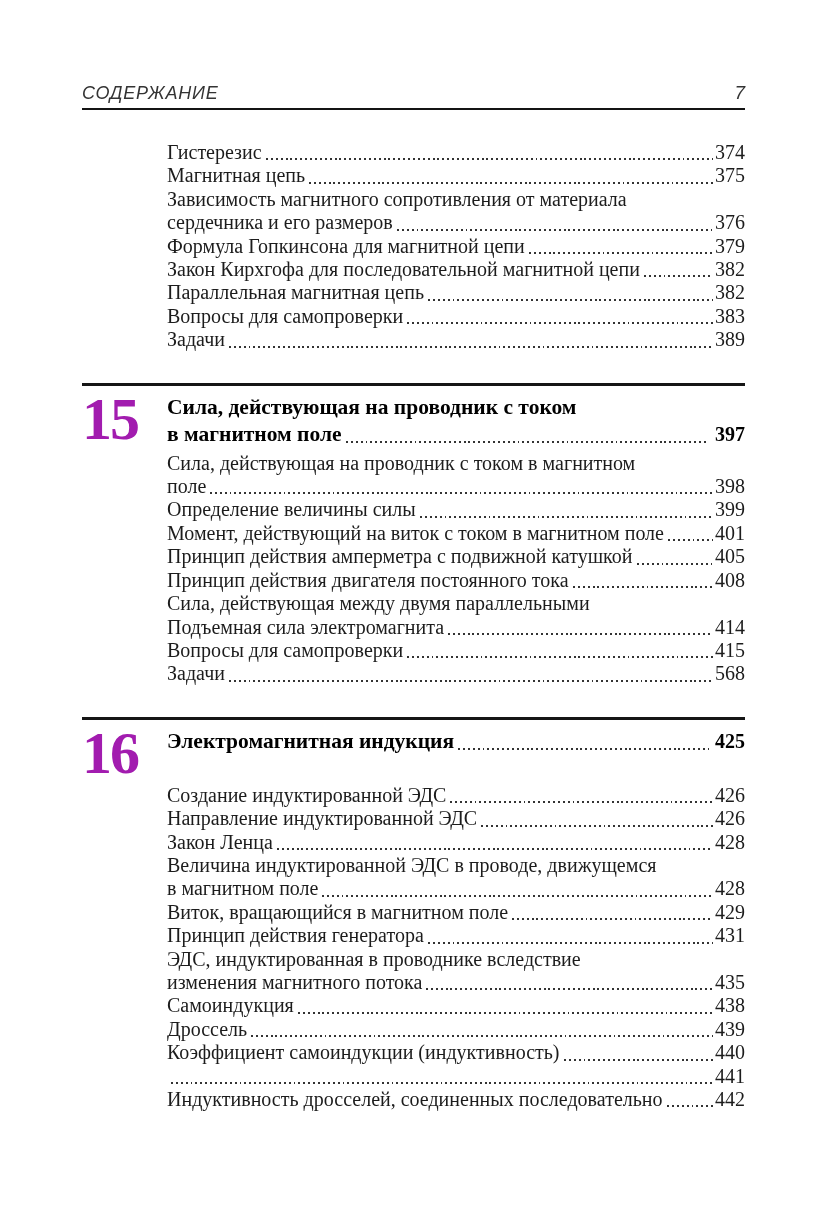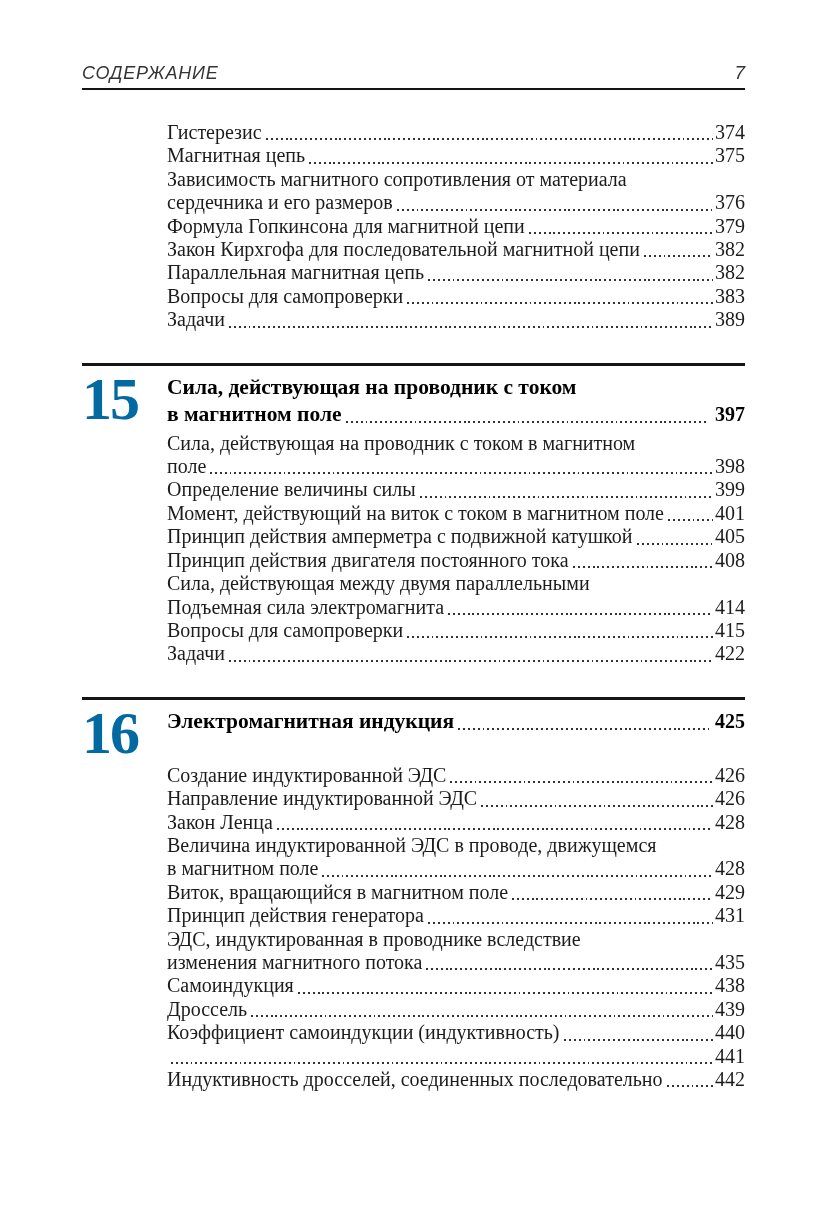--- a/index.html
+++ b/index.html
@@ -10,21 +10,21 @@
     background: #ffffff;
     overflow: hidden;
     font-family: "Liberation Serif", serif;
     color: #1c1c1c;
   }
   .page-header {
     display: flex;
     justify-content: space-between;
     align-items: flex-end;
     margin: 0 82px;
-    padding-top: 62px;
+    padding-top: 82px;
     padding-bottom: 4px;
     border-bottom: 2.5px solid #141414;
   }
   .header-title {
     font-family: "Liberation Sans", sans-serif;
     font-style: italic;
     font-size: 18px;
     letter-spacing: 0.8px;
     color: #343434;
   }
@@ -46,21 +46,21 @@
     display: flex;
     margin-top: 6px;
   }
   .chapter-num {
     width: 85px;
     flex: 0 0 85px;
     font-weight: bold;
     font-size: 60px;
     line-height: 54px;
     letter-spacing: -2px;
-    color: #0369a1;
+    color: #a21caf;
   }
   .chapter-title {
     flex: 1 1 auto;
     font-weight: bold;
     font-size: 21.5px;
     line-height: 27px;
     padding-top: 2px;
     color: #000000;
   }
   .entry-list {
@@ -229,21 +229,21 @@
             <div class="entry-line">
               <span class="line-text">Вопросы для самопроверки</span>
               <span class="dots"></span>
               <span class="page-num">415</span>
             </div>
           </div>
           <div class="toc-entry">
             <div class="entry-line">
               <span class="line-text">Задачи</span>
               <span class="dots"></span>
-              <span class="page-num">422</span>
+              <span class="page-num">568</span>
             </div>
           </div>
         </div>
       </section>
       <section class="toc-section">
         <div class="section-rule"></div>
         <div class="chapter-head">
           <div class="chapter-num">16</div>
           <div class="chapter-title">
             <div class="title-line">

